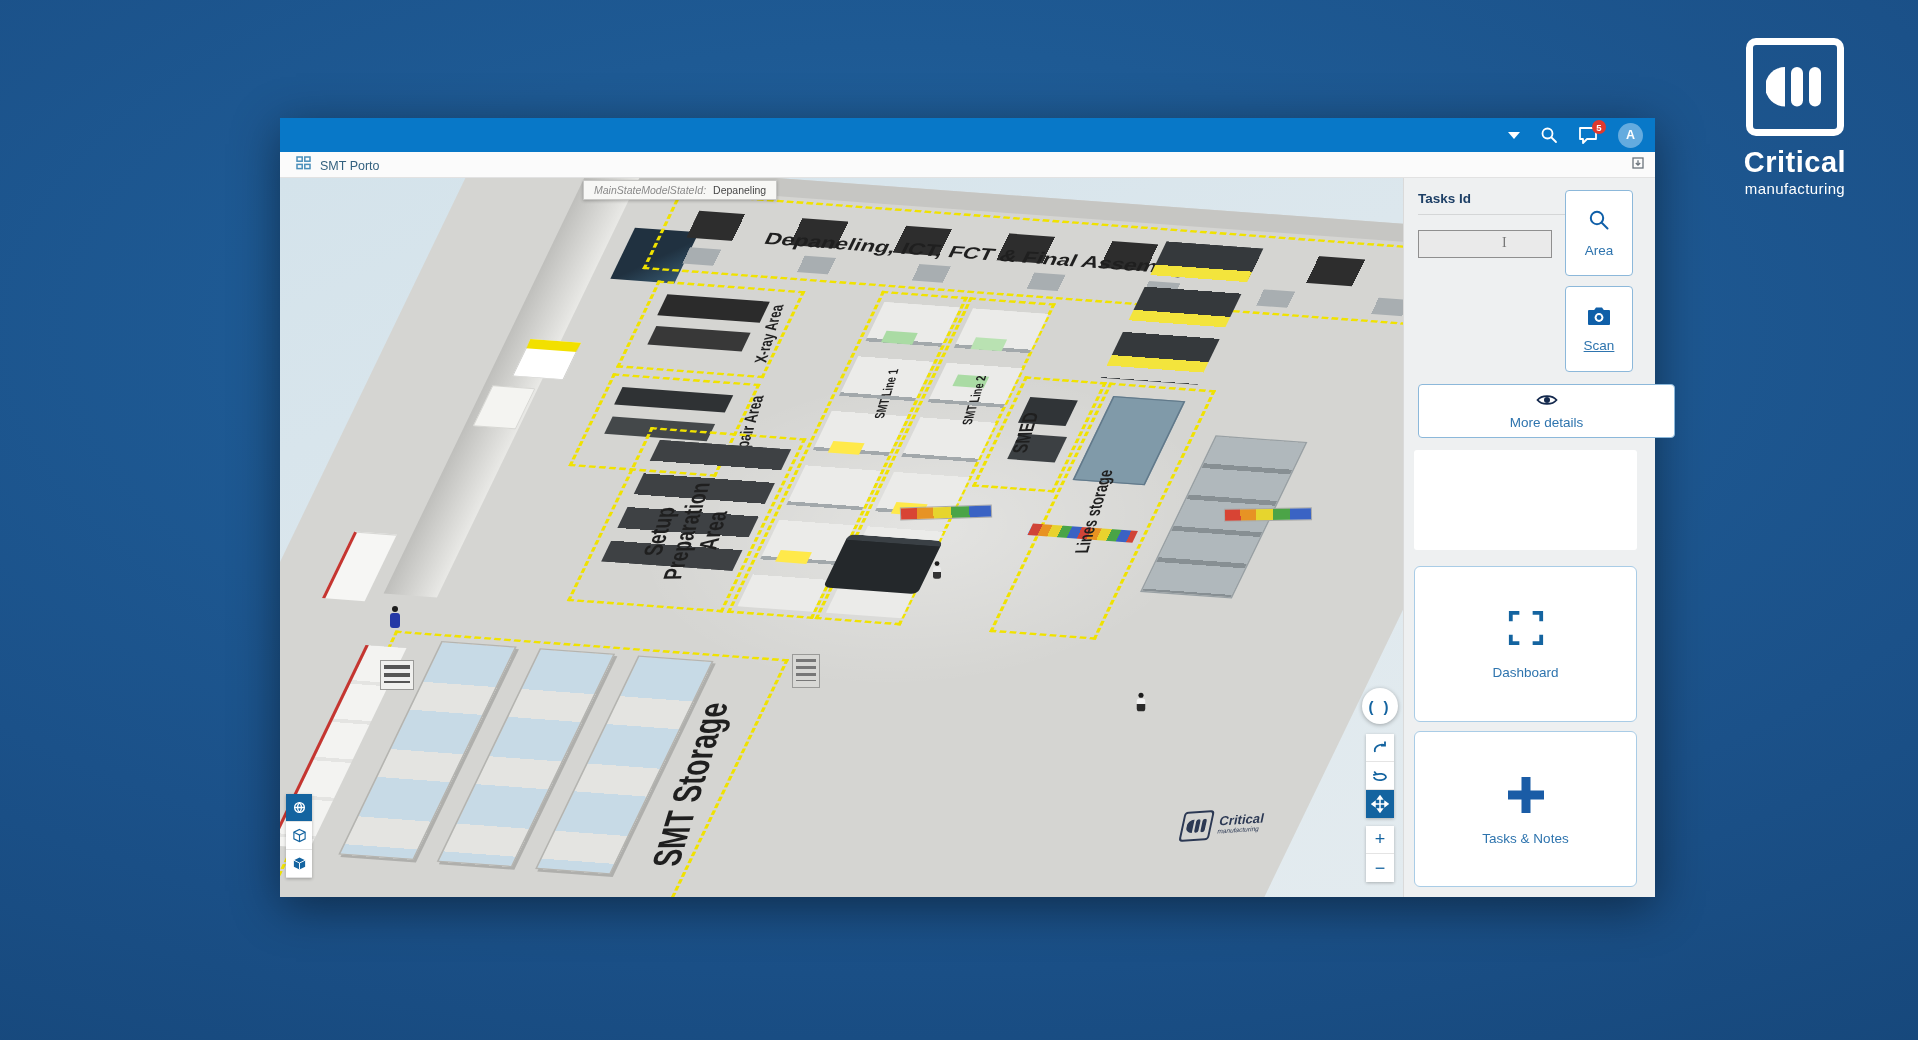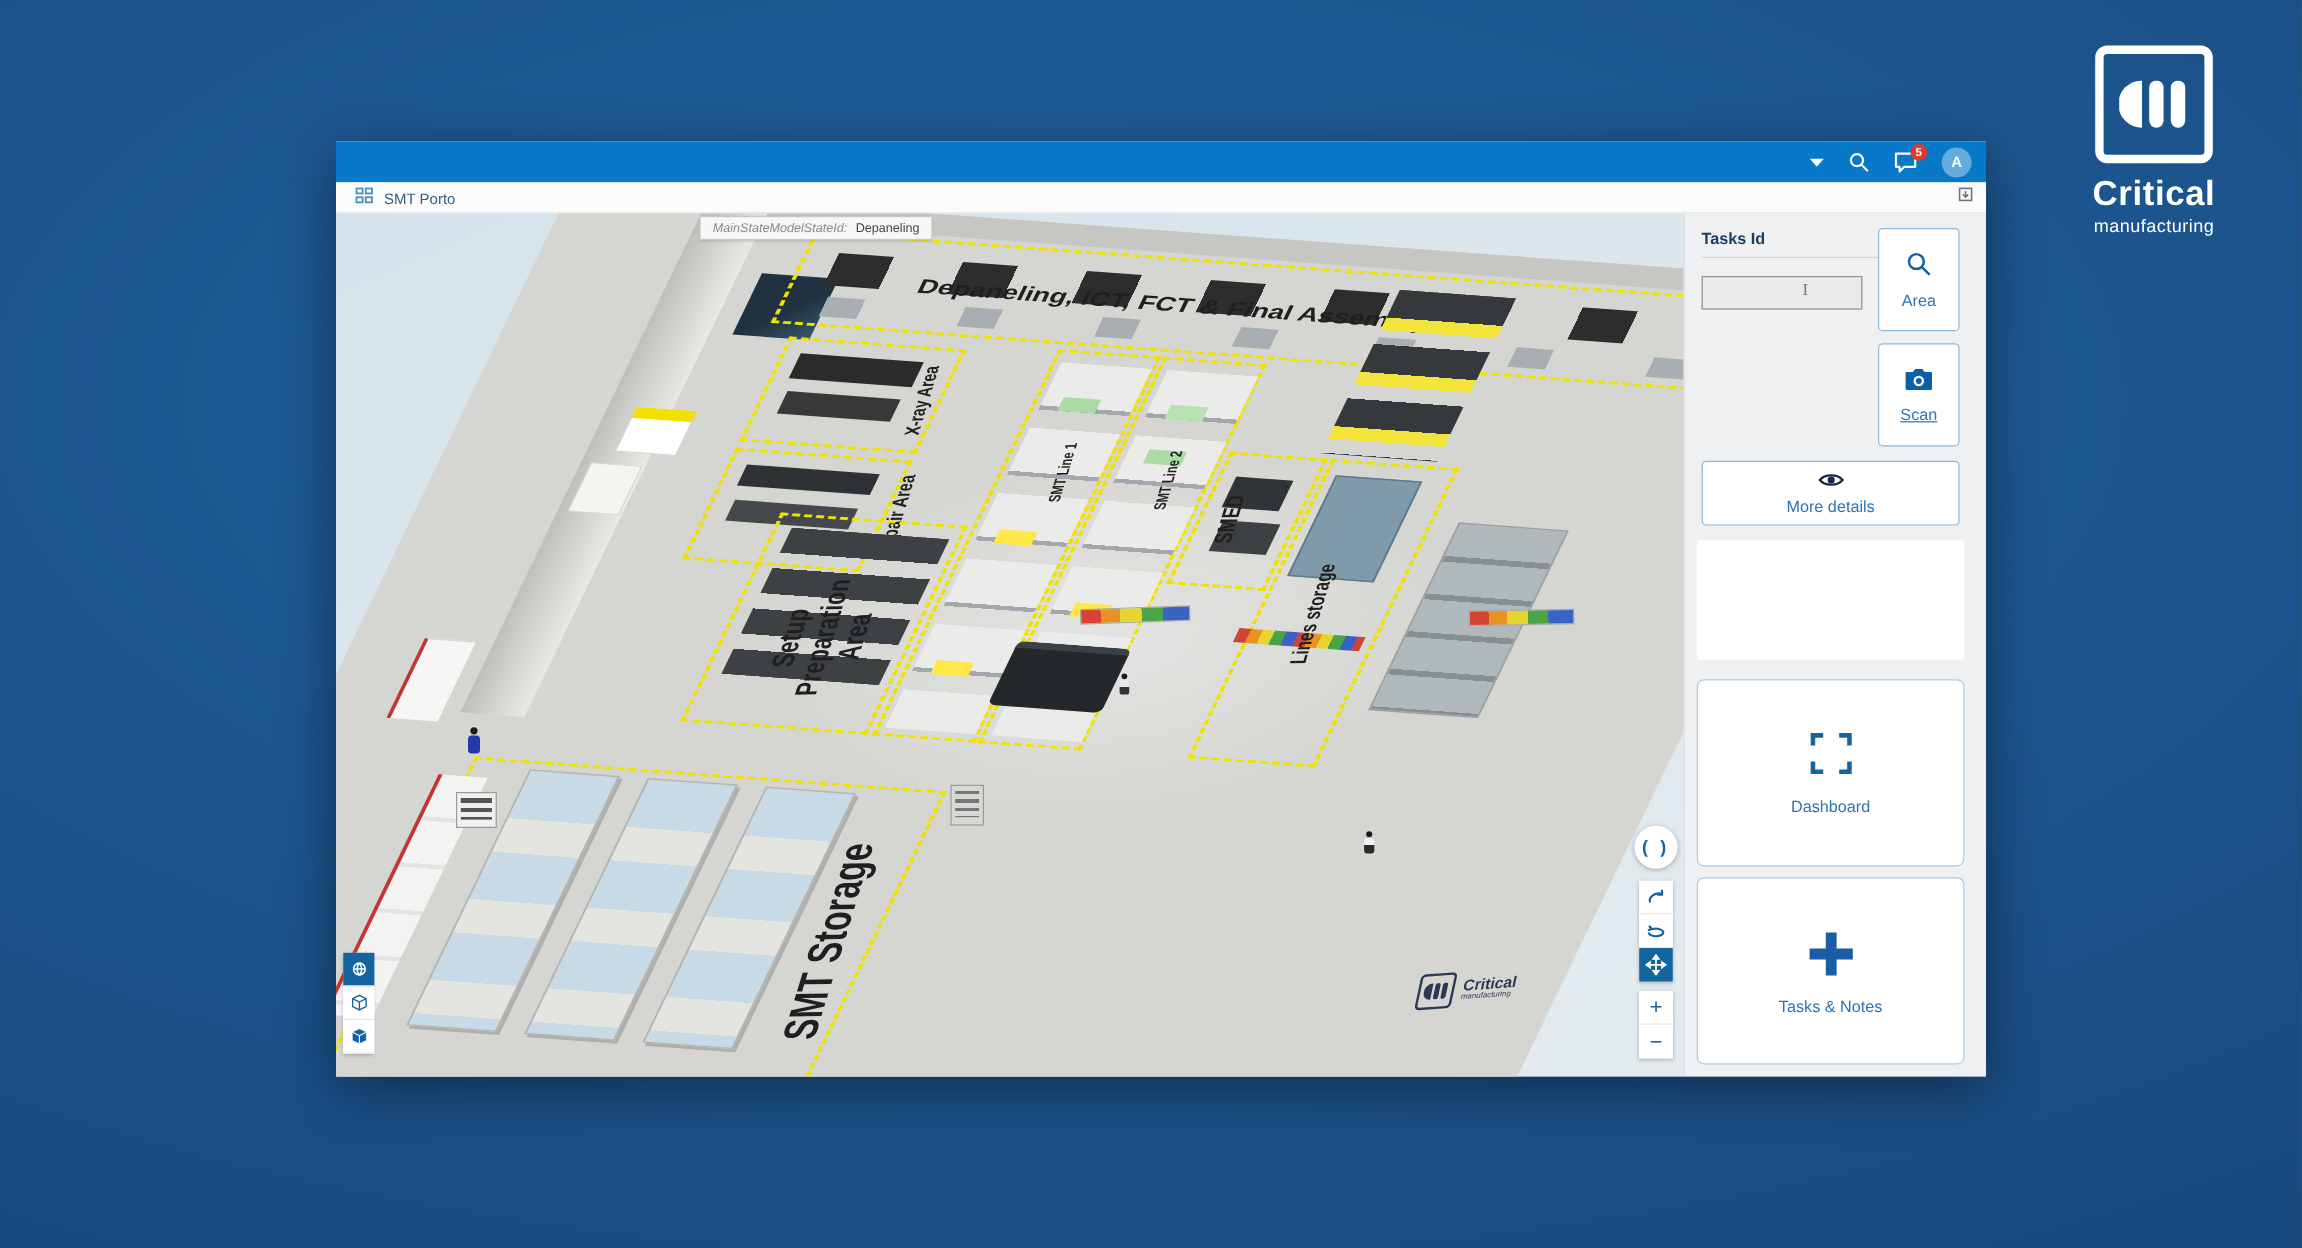--- a/index.html
+++ b/index.html
@@ -91,21 +91,21 @@
   .scan-label { position:absolute; left:14px; top:13px; font-size:13.5px; font-weight:bold; color:#1d3f66; }
   .scan-divider { position:absolute; left:14px; top:36px; width:148px; height:1px; background:#d4d6d7; }
   .scan-input { position:absolute; left:14px; top:52px; width:134px; height:28px; background:#eaeaea;
                 border:1px solid #8f8f8f; font-size:13px; padding:0 6px; color:#333; }
   .ibeam { position:absolute; left:98px; top:57px; color:#777; font-size:14px; font-family:"Liberation Serif",serif; z-index:2; }
   .pbtn { position:absolute; background:#fff; border:1px solid #8cb8da; border-radius:4px; display:flex;
           flex-direction:column; align-items:center; justify-content:center; gap:8px;
           color:#2e74ae; font-size:13.5px; cursor:default; }
   .btn-find { left:161px; top:12px;  width:68px; height:86px; }
   .btn-scan { left:161px; top:108px; width:68px; height:86px;text-decoration:underline; }
-  .btn-more { left:14px;  top:206px; width:215px; height:54px; gap:5px; }
+  .btn-more { left:14px;  top:206px; width:257px; height:54px; gap:5px; }
   .card-blank { position:absolute; left:10px; top:272px; width:223px; height:100px; background:#fff; border-radius:3px; }
   .btn-dash  { left:10px; top:388px; width:223px; height:156px; border:1px solid #a9cce6; border-radius:6px; gap:15px; }
   .btn-tasks { left:10px; top:553px; width:223px; height:156px; border:1px solid #a9cce6; border-radius:6px; gap:10px; }
 </style>
 </head>
 <body>
 
 <div class="stage">
 
   <div class="app-window">

